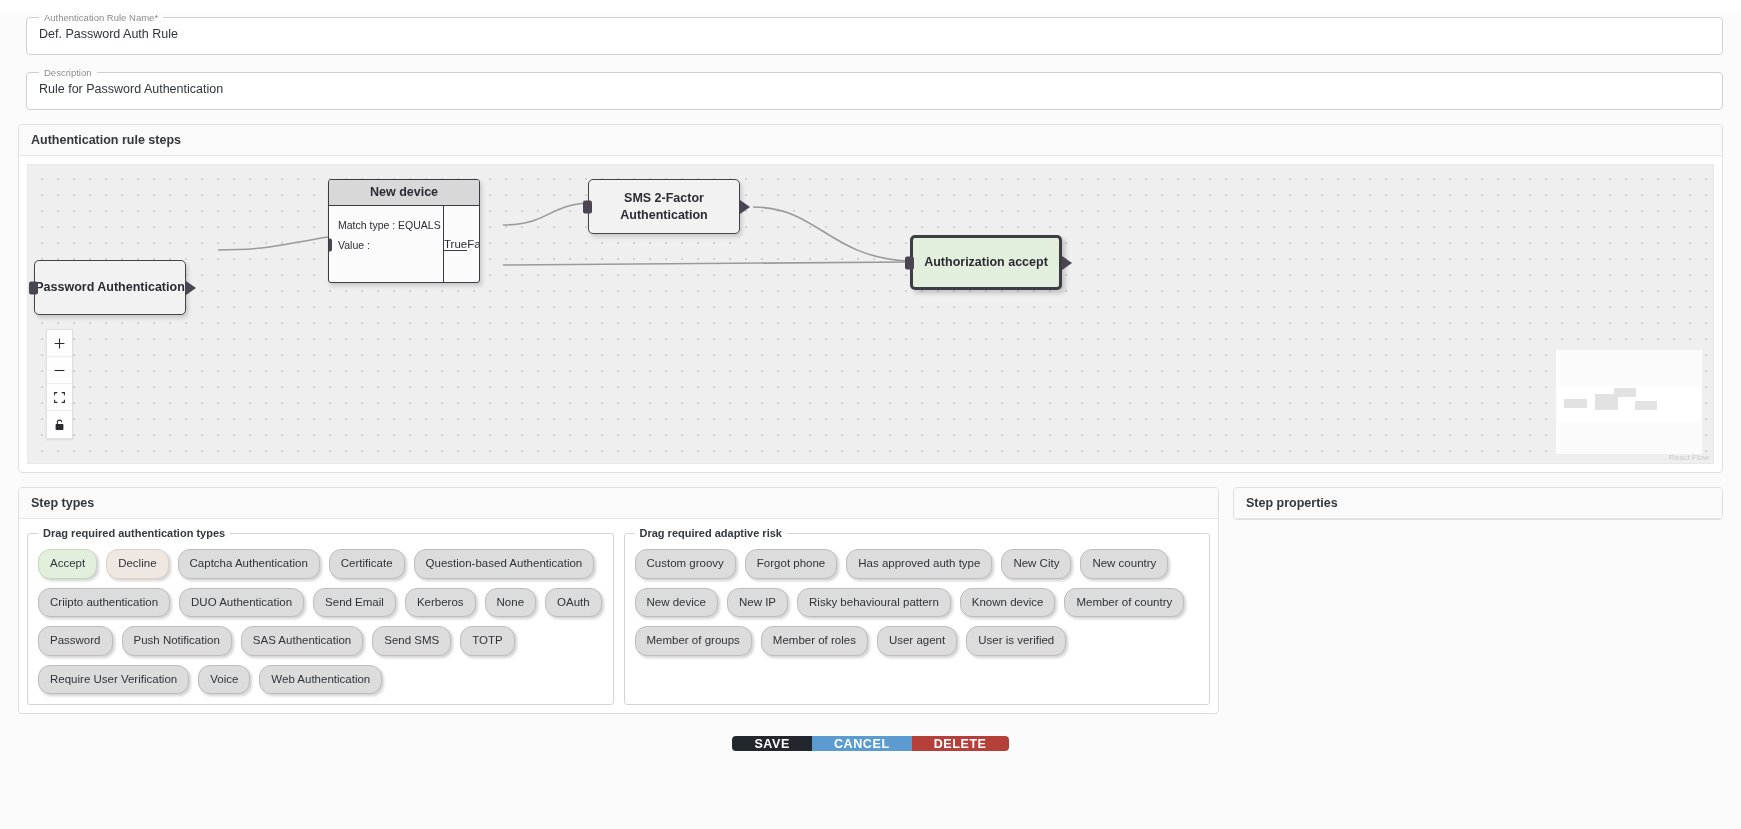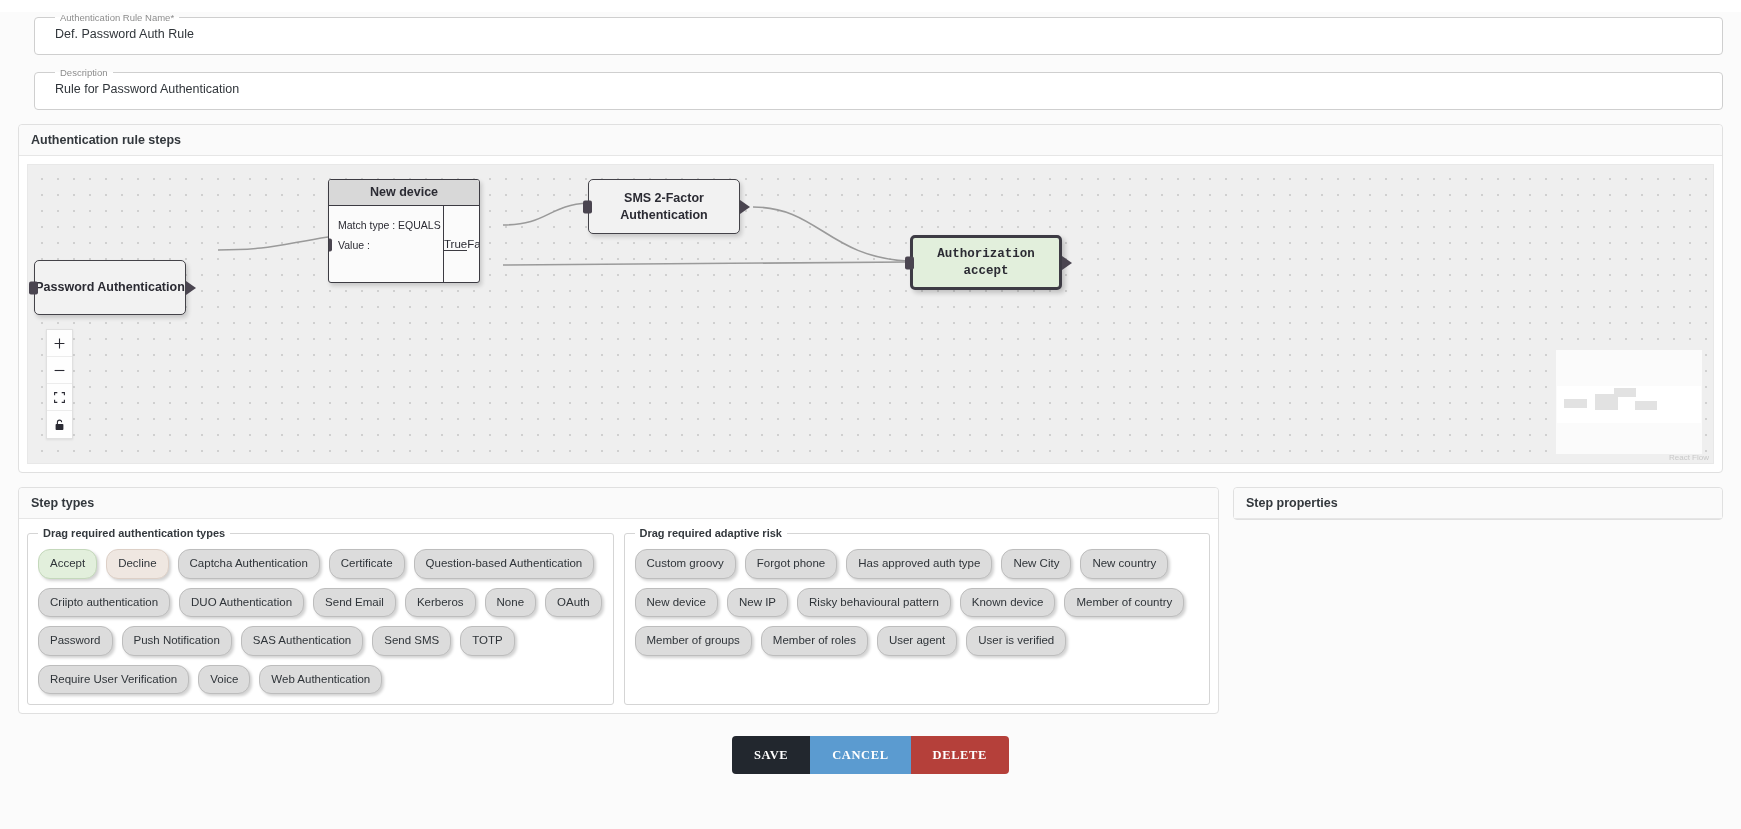--- a/index.html
+++ b/index.html
@@ -21,22 +21,22 @@
     display: flex; align-items: center;
     padding: 0 0 0 36px;
   }
   .titlebar .t { font-size: 15px; font-weight: bold; color: #33383d; letter-spacing: .1px; }
 
   
   .field-wrap { padding: 0 18px; }
   fieldset.fld {
     border: 1px solid #cfcfcf;
     border-radius: 4px;
-    margin: 12px 0 0 16px;
-    padding: 2px 10px 10px 16px;
+    margin: 12px 0 0 8px;
+    padding: 2px 10px 10px 8px;
     background: #fff;
     position: relative;
   }
   fieldset.fld legend {
     font-size: 9.5px;
     color: #8c8c8c;
     padding: 0 5px;
     margin-left: 4px;
   }
   fieldset.fld .val {
@@ -86,21 +86,20 @@
     color: #2b2b33;
     display: flex; align-items: center; justify-content: center;
     text-align: center;
     line-height: 1.35;
     font-weight: bold;
   }
   .node.accept {
     background: #e2efdc;
     border: 3px solid #3d3b44;
     box-shadow: 3px 3px 5px rgba(0,0,0,.2);
-    font-family: Liberation Mono, monospace;
   }
   .port {
     position: absolute;
     width: 9px; height: 13px;
     background: #4a4550;
     top: 50%; transform: translateY(-50%);
   }
   .port.left { left: -6px; border-radius: 2px; }
   .port.arrow {
     width: 0; height: 0; background: none;
@@ -221,22 +220,22 @@
     height: 36px; border: 1px solid #d5d5d5; border-radius: 3px;
     background: #fff; display: flex; align-items: center; padding: 0 12px;
     font-size: 12.5px; color: #9a9a9a;
   }
 
   
   .actions { display: flex; justify-content: center; gap: 0; margin-top: 22px; }
   .btn {
     border: none; cursor: pointer;
     font-size: 12.5px; font-weight: bold; letter-spacing: .6px;
-    color: #fff; padding: 0 22px; height: 38px;
-    font-family: Liberation Serif, serif;
+    color: #fff; padding: 0 22px; height: 15px;
+    font-family: Liberation Sans, sans-serif;
   }
   .btn.save { background: #22272e; border-radius: 4px 0 0 4px; min-width: 74px; }
   .btn.cancel { background: #5b9bd0; }
   .btn.delete { background: #b5403a; border-radius: 0 4px 4px 0; }
 </style>
 </head>
 <body>
 
 <div class="page">
 

